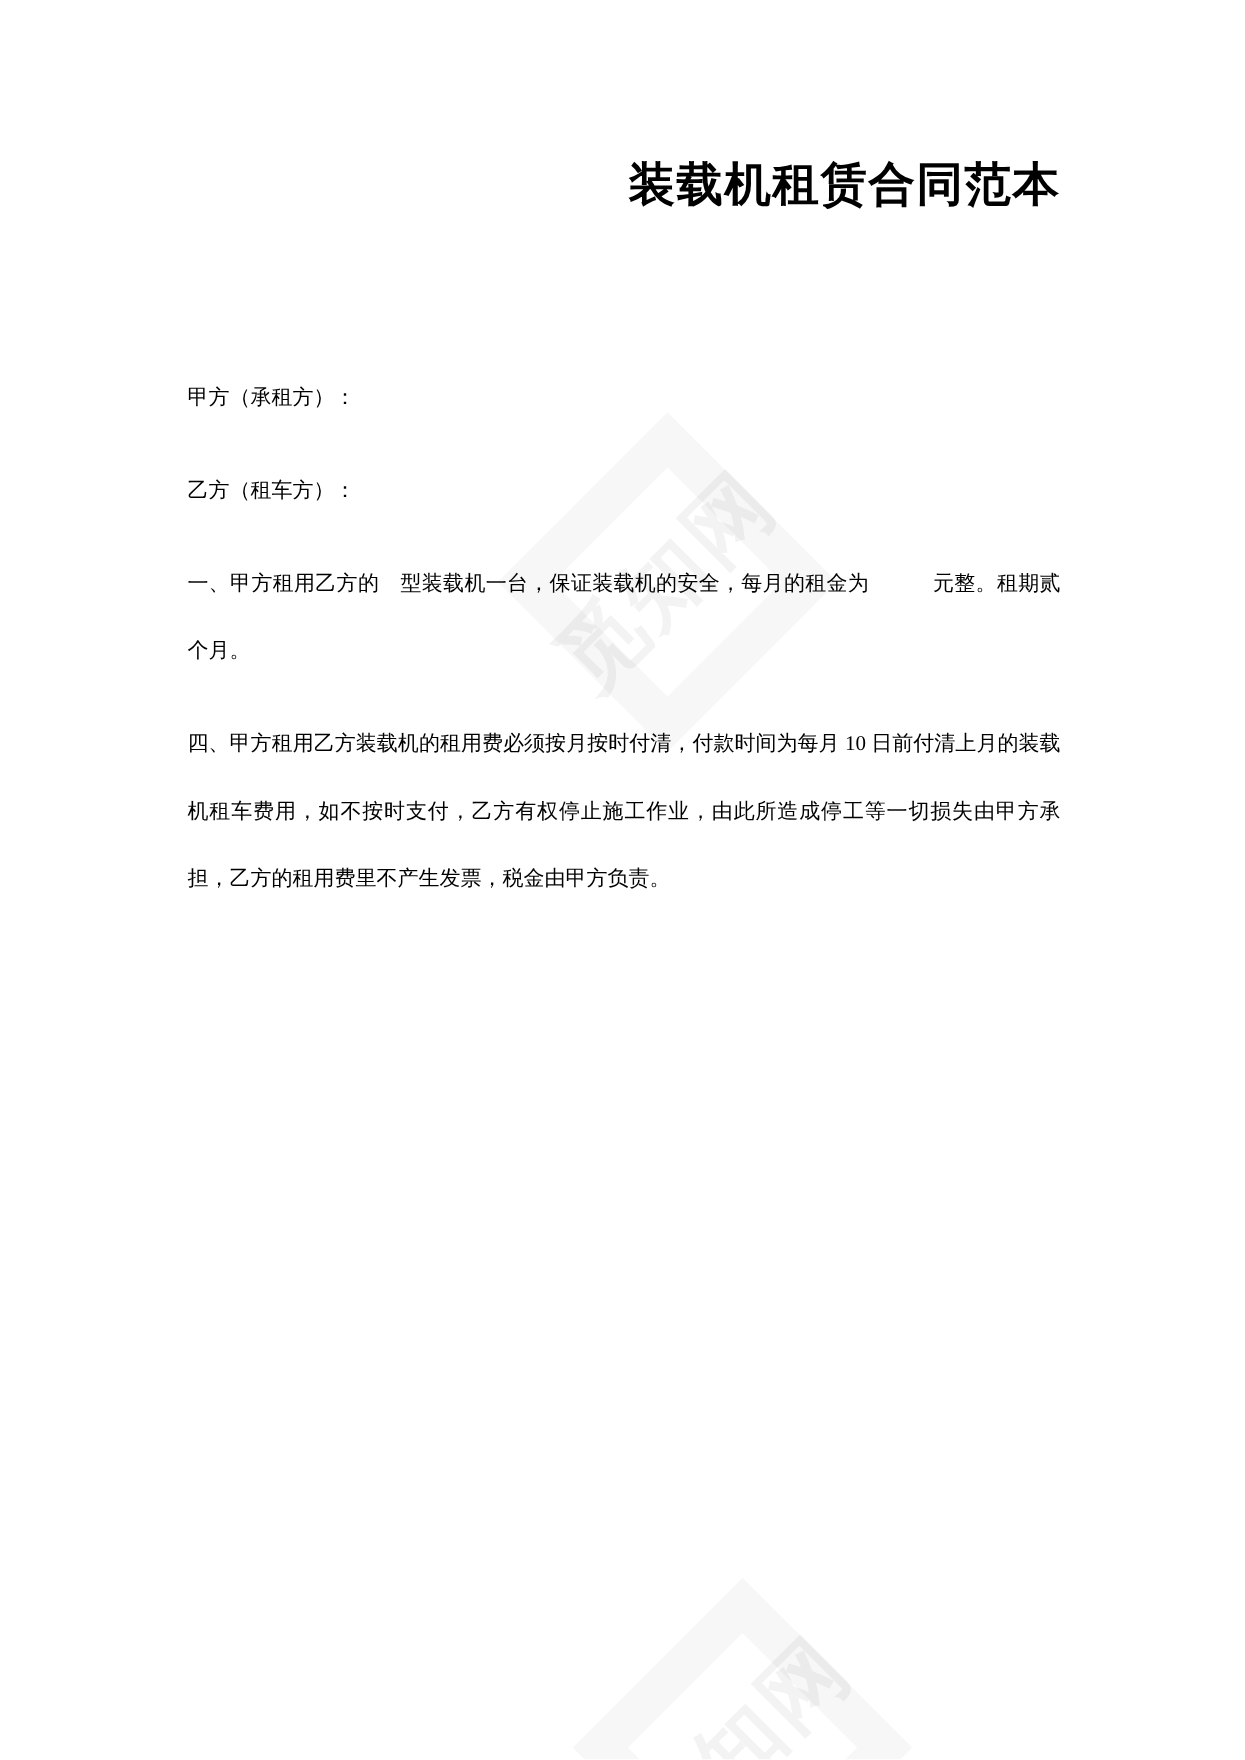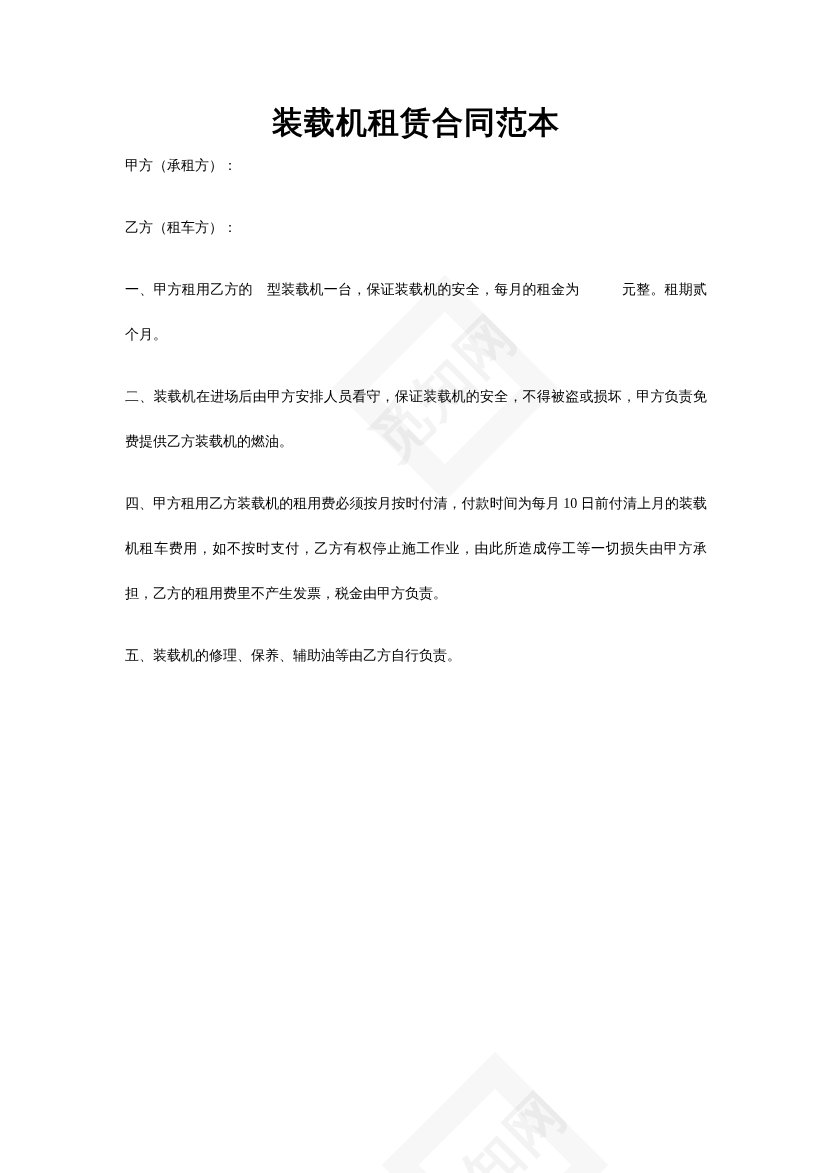--- a/index.html
+++ b/index.html
@@ -15,21 +15,22 @@
     color: #000000;
   }
   .content {
     position: absolute;
     left: 125px;
     top: 0;
     width: 582px;
   }
   .doc-title {
     margin-top: 103px;
-    text-align: center;
+    margin-bottom: 100px;
+    text-align: right;
     font-size: 31px;
     font-weight: 700;
     letter-spacing: 1px;
     line-height: 40px;
   }
   .para {
     font-size: 14px;
     line-height: 45px;
     margin-bottom: 17px;
     text-align: justify;
@@ -85,18 +86,16 @@
     <div class="wm-diamond"></div>
     <div class="wm-text">觅知网</div>
   </div>
 
   <div class="content">
     <h1 class="doc-title">装载机租赁合同范本</h1>
 
     <p class="para">甲方（承租方）：</p>
     <p class="para">乙方（租车方）：</p>
     <p class="para">一、甲方租用乙方的　型装载机一台，保证装载机的安全，每月的租金为　　　元整。租期贰个月。</p>
-    <p class="para">二、装载机在进场后由甲方安排人员看守，保证装载机的安全，不得被盗或损坏，甲方负责免费提供乙方装载机的燃油。</p>
     <p class="para">四、甲方租用乙方装载机的租用费必须按月按时付清，付款时间为每月 10 日前付清上月的装载机租车费用，如不按时支付，乙方有权停止施工作业，由此所造成停工等一切损失由甲方承担，乙方的租用费里不产生发票，税金由甲方负责。</p>
-    <p class="para">五、装载机的修理、保养、辅助油等由乙方自行负责。</p>
   </div>
 
 </div>
 
 </body></html>

